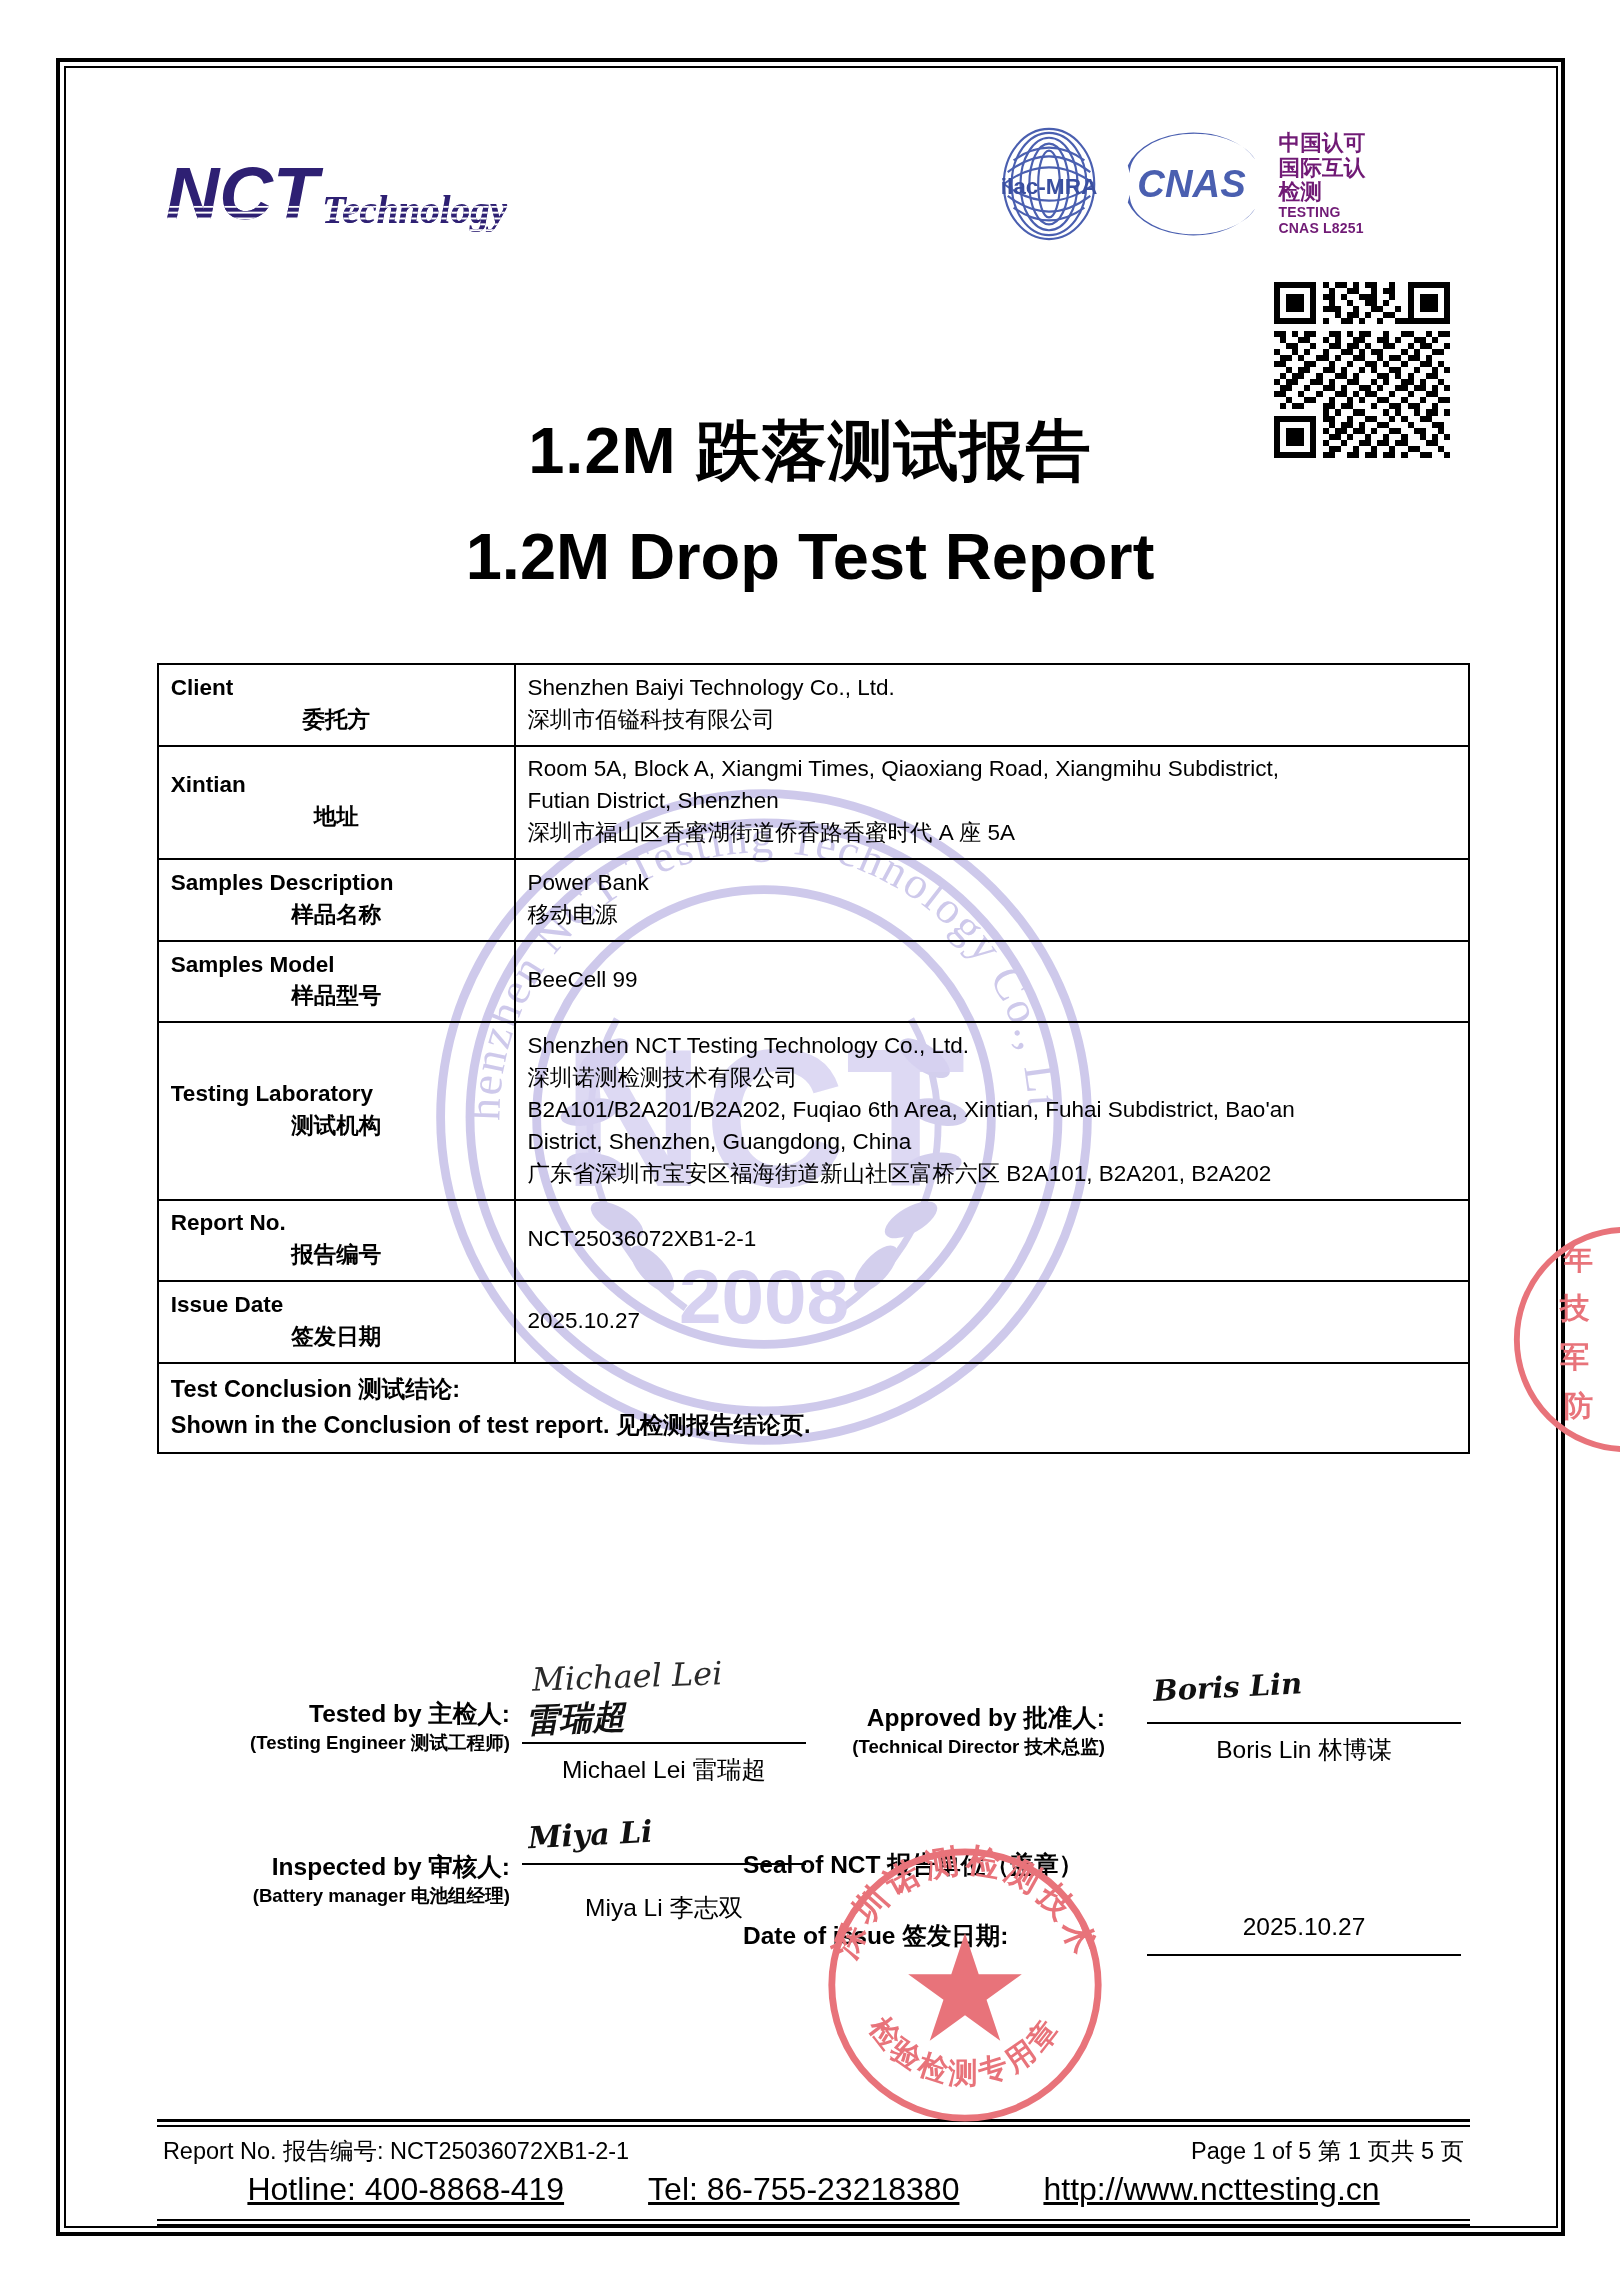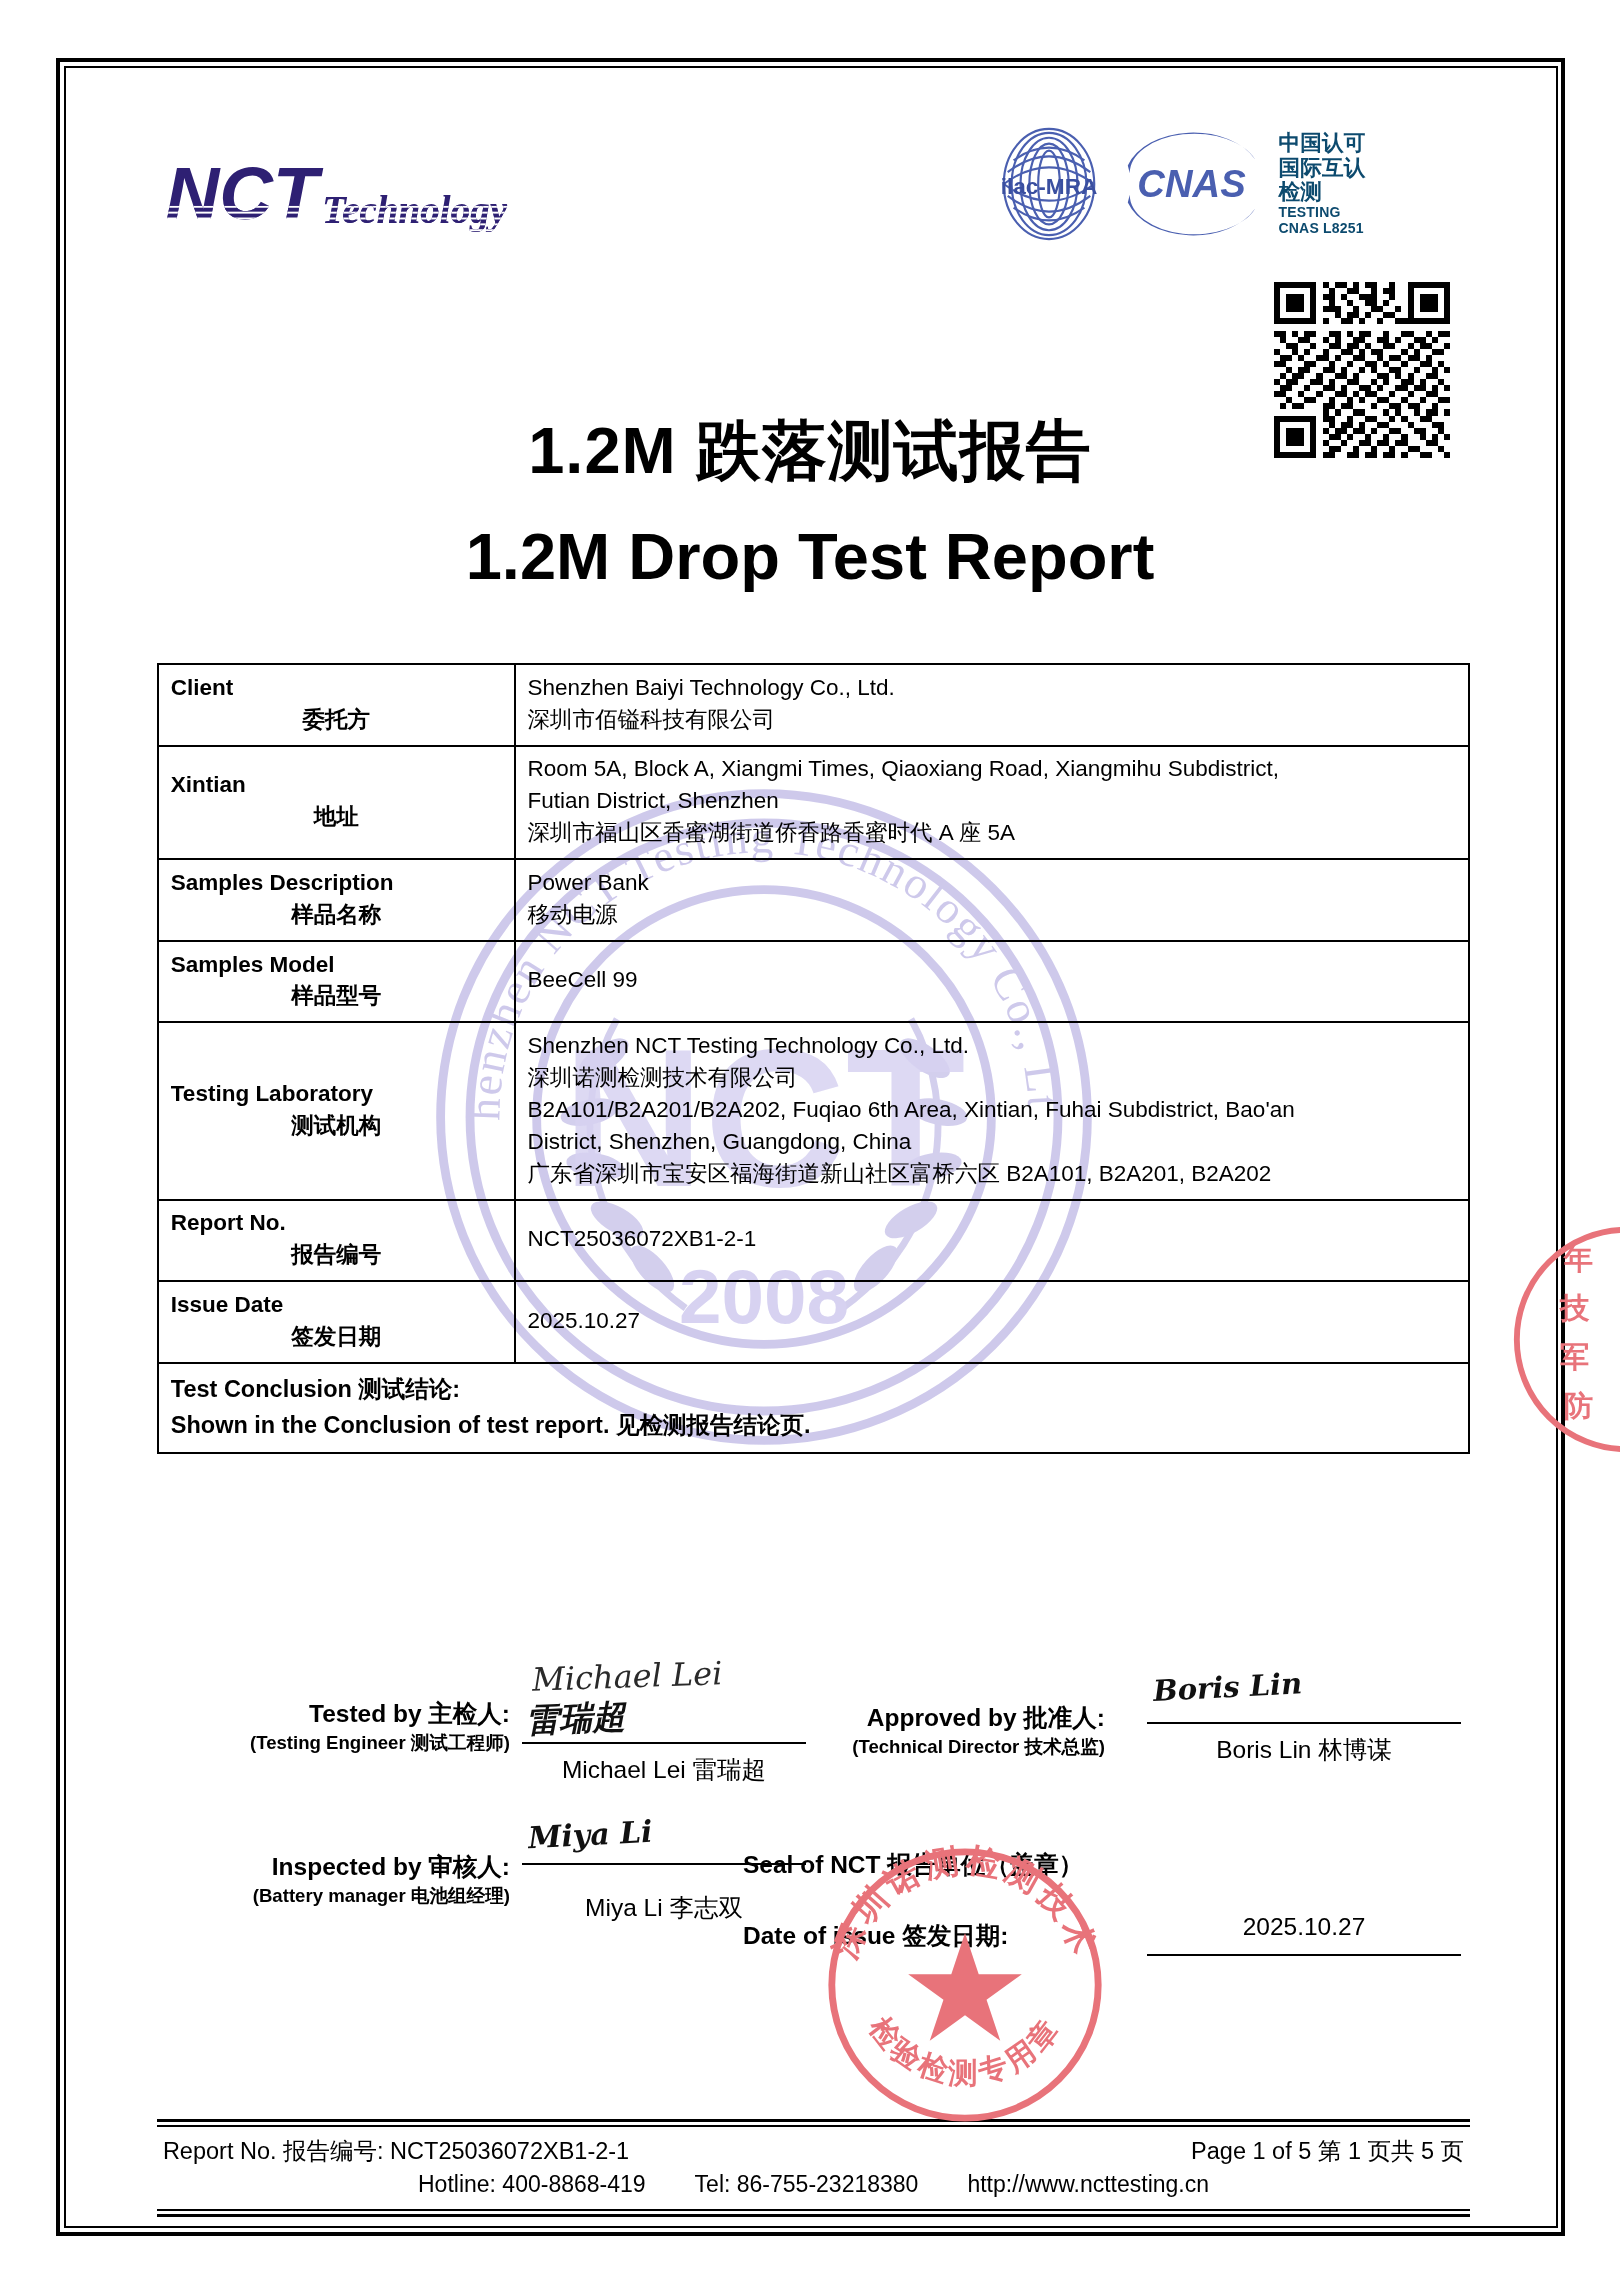--- a/index.html
+++ b/index.html
@@ -64,21 +64,21 @@
     position: absolute;
     left: 990px; top: 125px;
     display: flex;
     align-items: center;
     z-index: 3;
   }
   .ilac { width: 118px; height: 118px; }
   .cnas { width: 147px; height: 116px; margin-left: 9.8px;}
   .cnas-text {
     margin-left: 13.7px;
-    color: #0c4a6e;
+    color: #701a75;
     font-weight: bold;
     line-height: 1.14;
     letter-spacing: 0.2px;
   }
   .cnas-text .cn { font-size: 21.6px; display:block; }
   .cnas-text .en { font-size: 14px; display:block; }
 
   .qr {
     position: absolute;
     left: 1274px; top: 282px;
@@ -223,23 +223,24 @@
   }
   .footer-row1 {
     display: flex;
     justify-content: space-between;
     font-size: 23.5px;
     padding: 7.8px 5.9px 2px 5.9px;
   }
   .footer-row2 {
     display: flex;
     justify-content: center;
-    gap: 49px;
-    font-size: 23px;
+    gap: 84px;
+    font-size: 32px;
     padding: 2px 5.9px 7.8px 5.9px;
+    text-decoration: underline;
   }
 </style>
 </head>
 <body>
 
 <div id="page">
 
   <svg class="watermark" viewBox="0 0 700 700">
     <g fill="none" stroke="#c9c4e9" stroke-width="9">
       <circle cx="350" cy="350" r="330"></circle>

